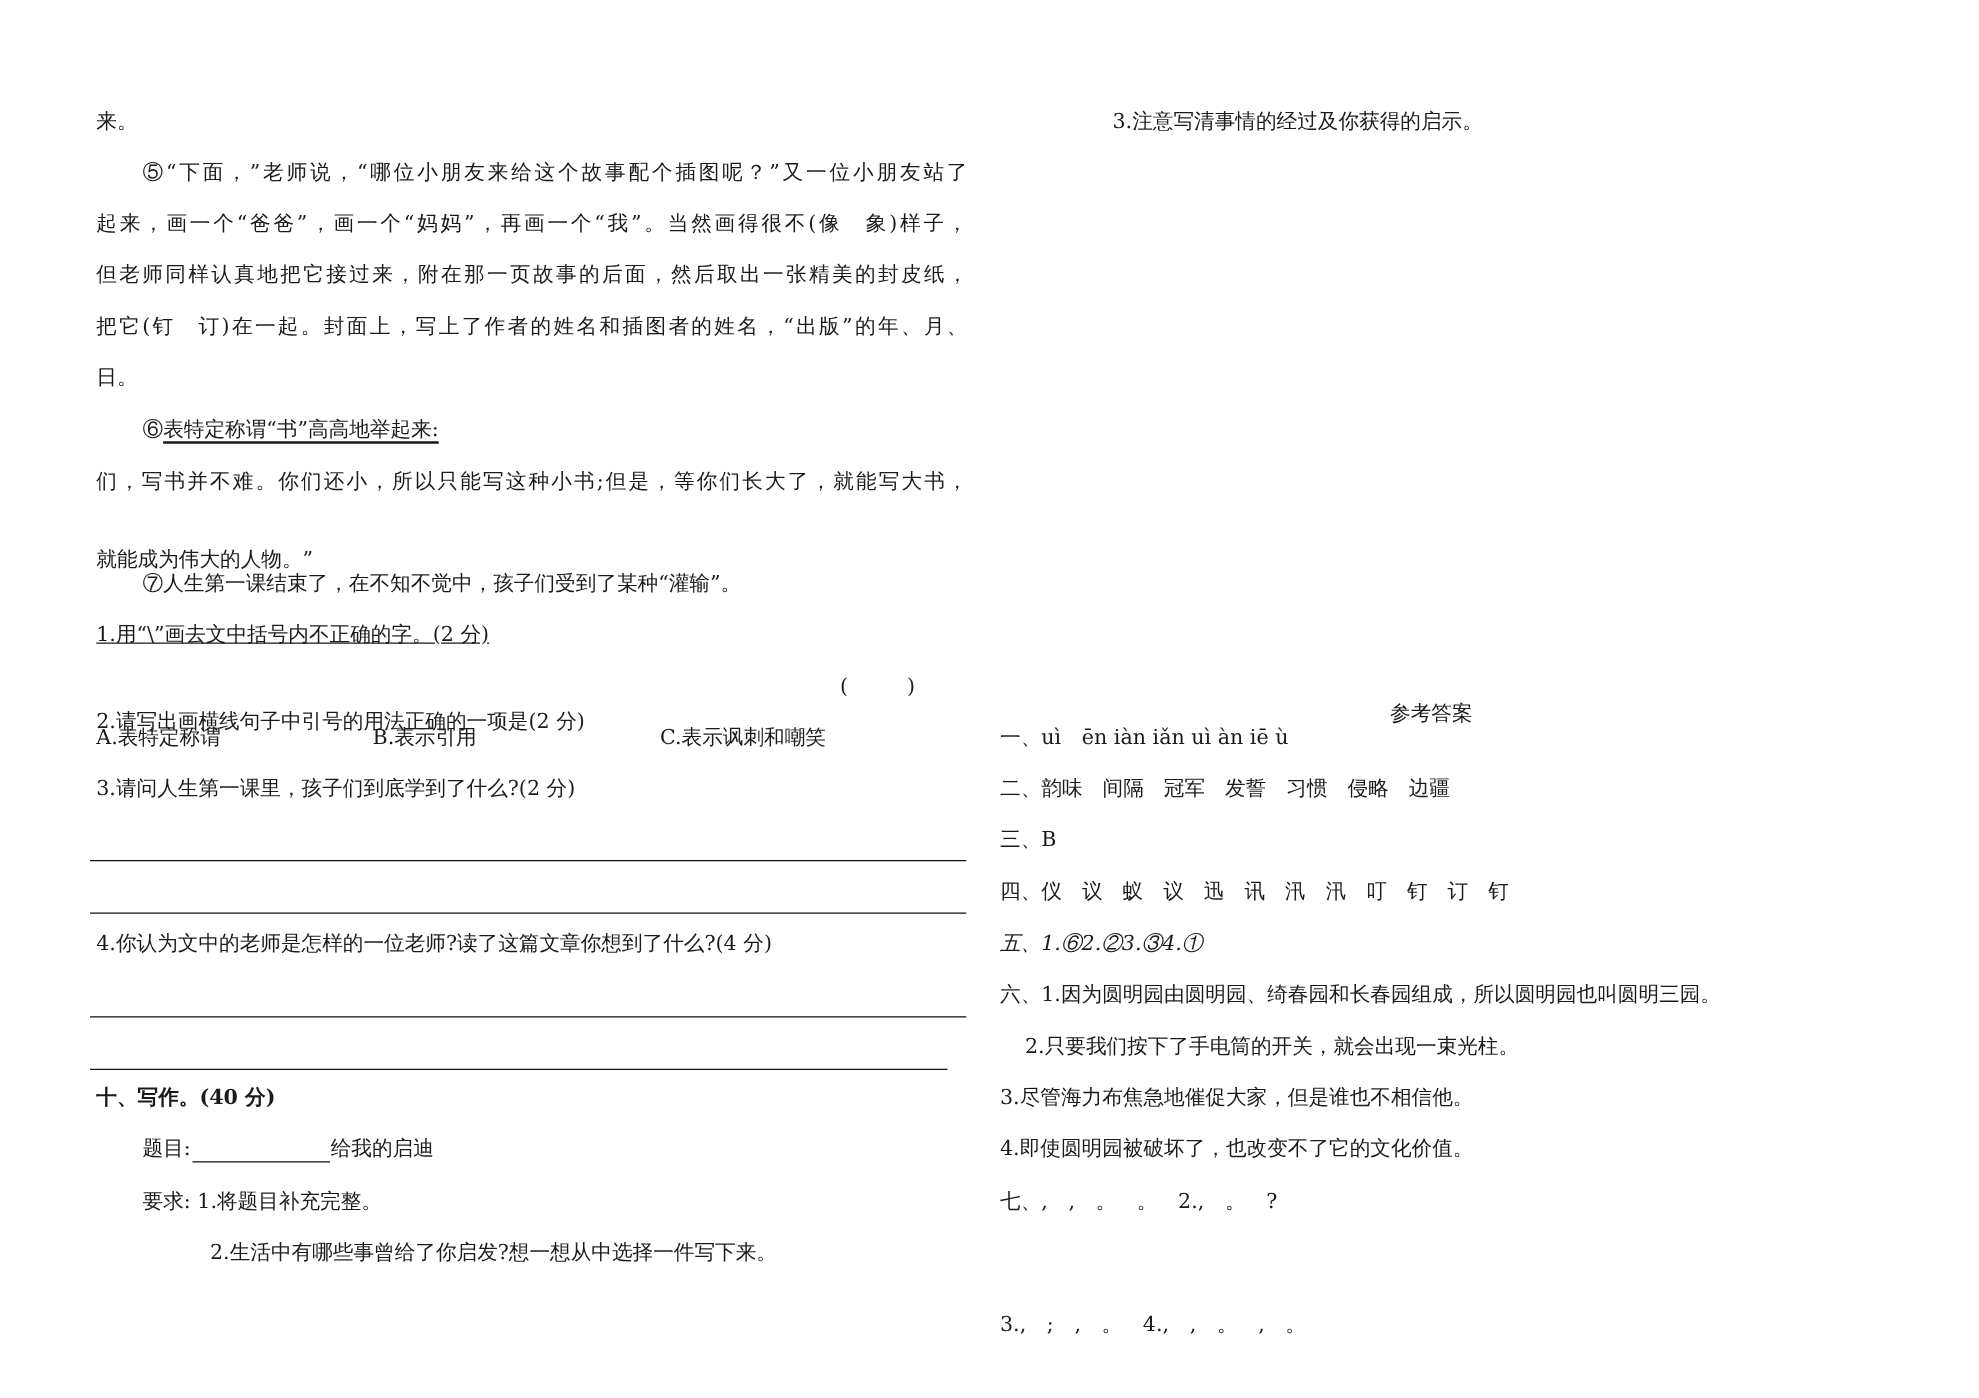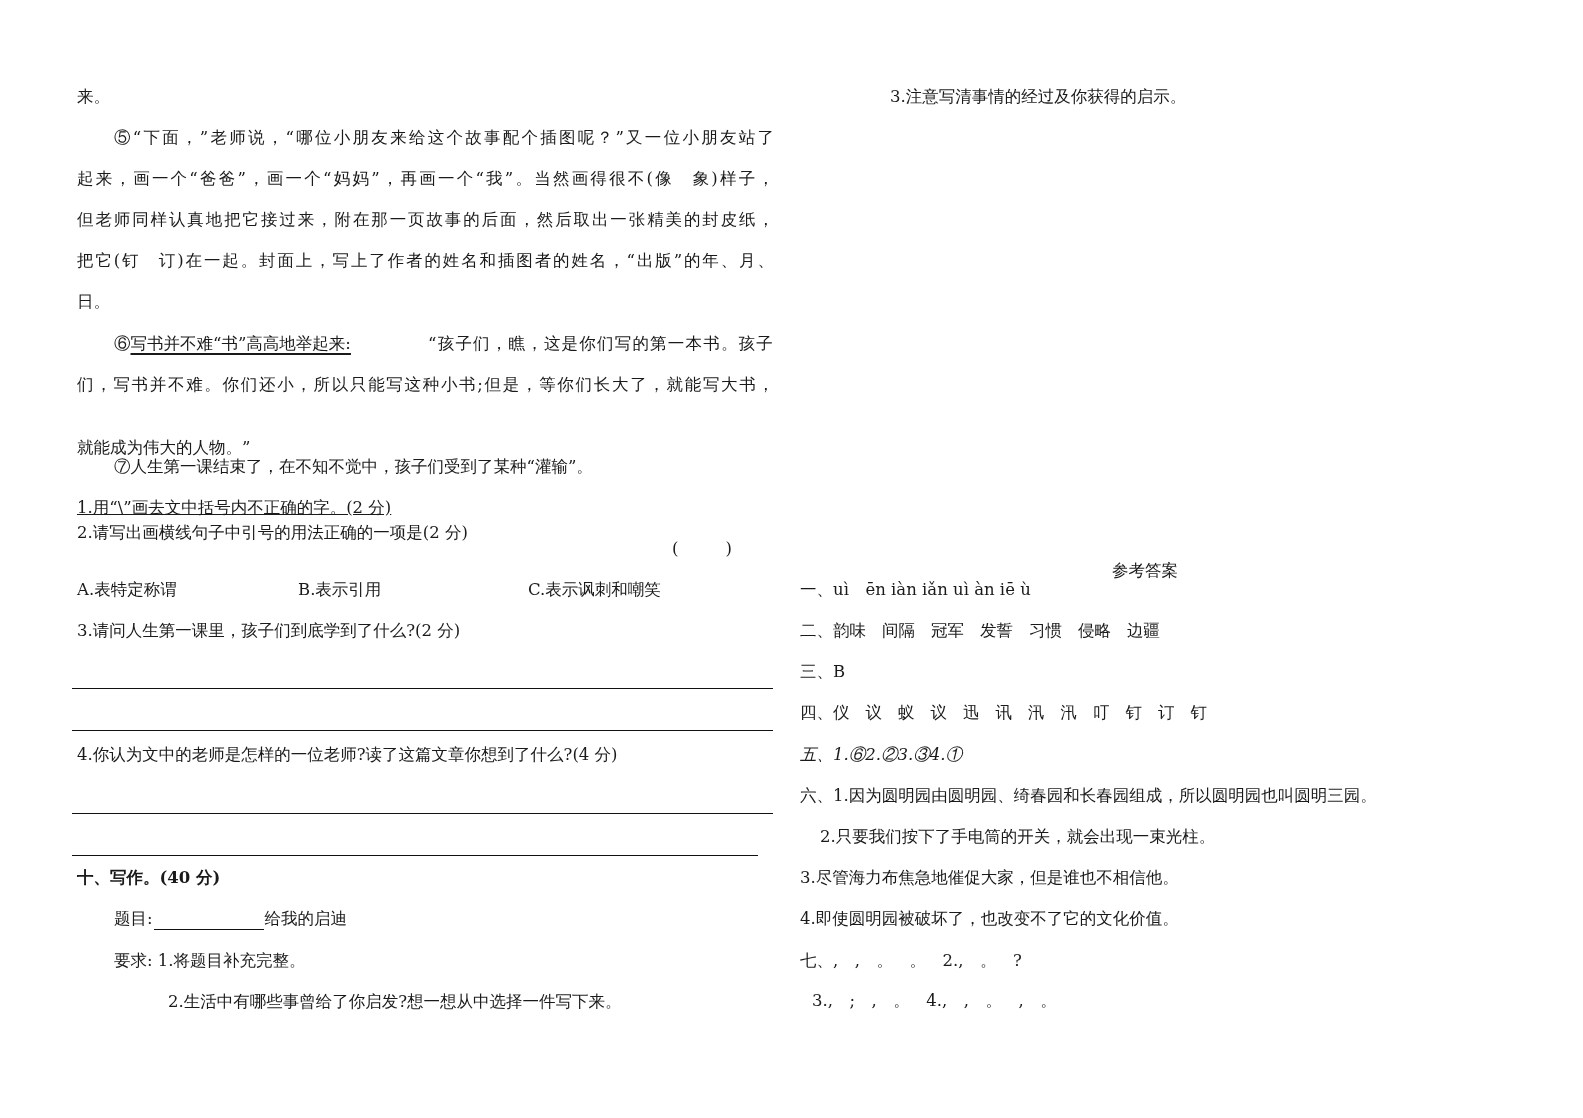--- a/index.html
+++ b/index.html
@@ -65,31 +65,30 @@
 
 <div class="line left" style="top:86px;">来。</div>
 
 <div class="line indent" style="top:127px; width:660px; text-align:justify; text-align-last:justify;">⑤“下面，”老师说，“哪位小朋友来给这个故事配个插图呢？”又一位小朋友站了</div>
 <div class="line left just" style="top:168px;">起来，画一个“爸爸”，画一个“妈妈”，再画一个“我”。当然画得很不(像　象)样子，</div>
 <div class="line left just" style="top:209px;">但老师同样认真地把它接过来，附在那一页故事的后面，然后取出一张精美的封皮纸，</div>
 <div class="line left just" style="top:250px;">把它(钉　订)在一起。封面上，写上了作者的姓名和插图者的姓名，“出版”的年、月、</div>
 <div class="line left" style="top:291px;">日。</div>
 
 <div class="line indent" style="top:333px; width:660px; display:flex; justify-content:space-between;">
-  <span><span>⑥</span><span class="underlined">写书并不难“书”高高地举起来:</span></span>
-  <span style="letter-spacing:1.2px;">“孩子们，瞧，这是你们写的第一本书。孩子</span>
+  <span><span>⑥</span><span class="underlined">表特定称谓“书”高高地举起来:</span></span>
 </div>
 <div class="line left just" style="top:374px;">们，写书并不难。你们还小，所以只能写这种小书;但是，等你们长大了，就能写大书，</div>
 <div class="line left" style="top:415px;margin-top:22px;">就能成为伟大的人物。”</div>
 
 <div class="line indent" style="top:456px;">⑦人生第一课结束了，在不知不觉中，孩子们受到了某种“灌输”。</div>
 
 <div class="line left" style="top:497px;text-decoration:underline;">1.用“\”画去文中括号内不正确的字。(2 分)</div>
 
-<div class="line left" style="top:522px;">2.请写出画横线句子中引号的用法正确的一项是(2 分)</div>
+<div class="line left" style="top:566px;">2.请写出画横线句子中引号的用法正确的一项是(2 分)</div>
 <div class="line paren-box" style="top:538px;">
   <span>(</span>
   <span>)</span>
 </div>
 
 <div class="line left" style="top:579px;">A.表特定称谓</div>
 <div class="line" style="top:579px; left:298px;">B.表示引用</div>
 <div class="line" style="top:579px; left:528px;">C.表示讽刺和嘲笑</div>
 
 <div class="line left" style="top:620px;">3.请问人生第一课里，孩子们到底学到了什么?(2 分)</div>
@@ -130,13 +129,13 @@
 </div>
 
 <div class="line r-left" style="top:744px;font-style:italic;">五、1.⑥2.②3.③4.①</div>
 
 <div class="line r-left" style="top:785px;">六、1.因为圆明园由圆明园、绮春园和长春园组成，所以圆明园也叫圆明三园。</div>
 <div class="line r-left" style="top:826px;margin-left:20px;">2.只要我们按下了手电筒的开关，就会出现一束光柱。</div>
 <div class="line r-left" style="top:867px;">3.尽管海力布焦急地催促大家，但是谁也不相信他。</div>
 <div class="line r-left" style="top:908px;">4.即使圆明园被破坏了，也改变不了它的文化价值。</div>
 
 <div class="line r-left" style="top:950px;text-align:right;">七、,　,　。　。　2.,　。　?</div>
-<div class="line r-left" style="top:990px;margin-left:12px;">3.,　;　,　。　4.,　,　。　,　。</div>
+<div class="line r-left" style="top:1049px;">3.,　;　,　。　4.,　,　。　,　。</div>
 
 </body></html>

